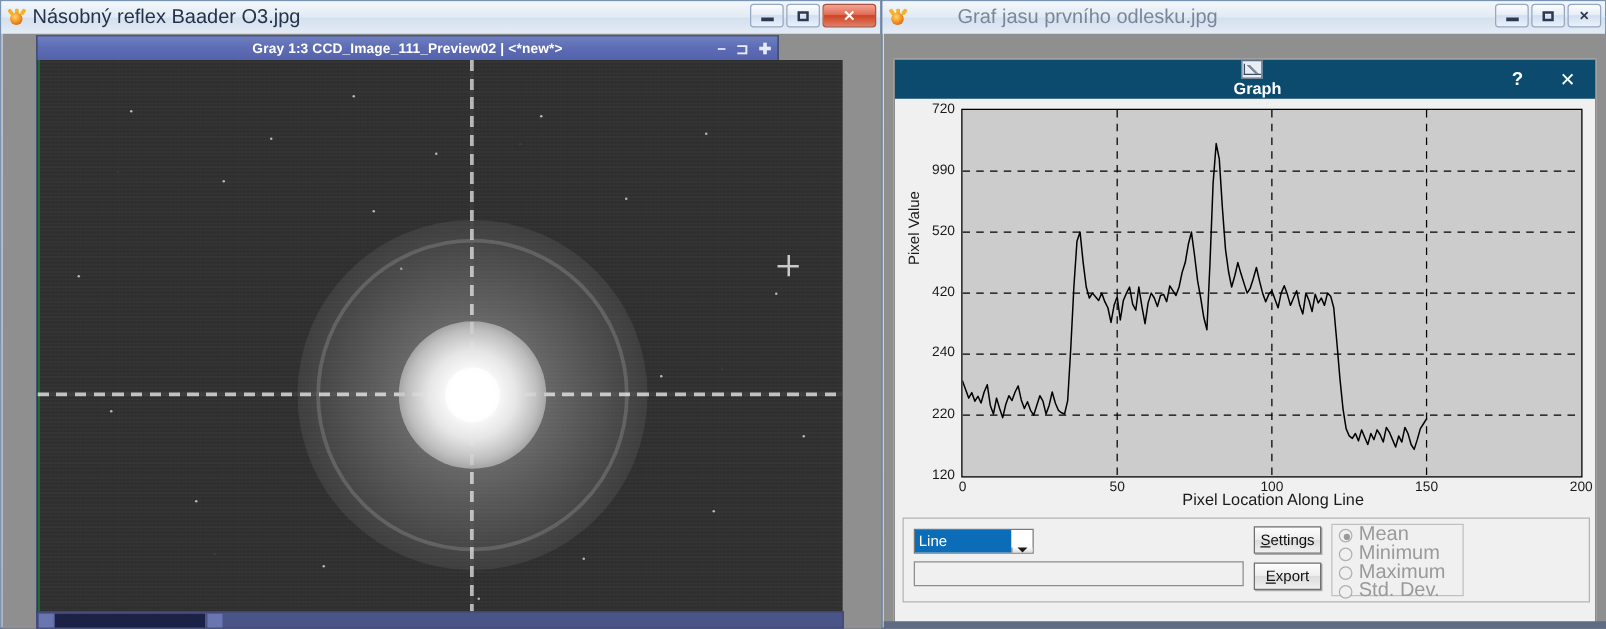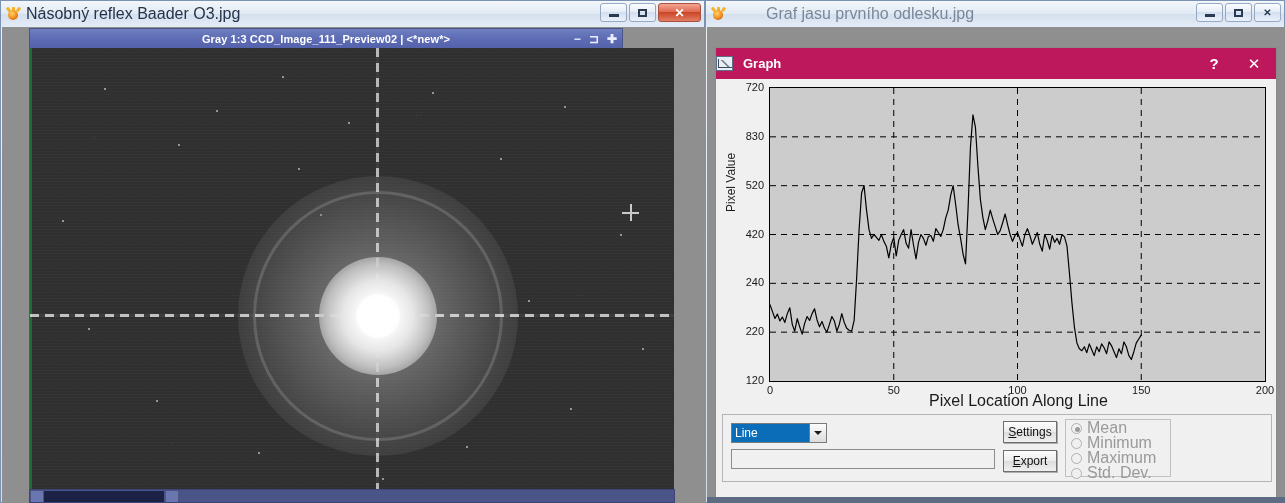--- a/index.html
+++ b/index.html
@@ -210,23 +210,25 @@
     background: #8f8f8f;
   }
   .dialog {
     position: absolute; left: 8px; top: 20px;
     width: 562px; height: 454px;
     background: #f0f0f0;
     border: 1px solid #8a8a8a;
   }
   .dlg-header {
     height: 31px;
-    background: #be185d;
+    background: #0c4a6e;
     display: flex; align-items: center;
+    padding-left: 10px;
     position: relative;
+    flex-direction: column;
   }
   .dlg-icon {
     width: 17px; height: 15px;
     background: #e8eef4;
     border: 1px solid #5c7188;
     position: relative; overflow: hidden;
   }
   .dlg-icon::after {
     content: ""; position: absolute; left: 1px; bottom: 2px;
     width: 13px; height: 8px;
@@ -276,36 +278,37 @@
     background: #cccccc;
     border: 1px solid #000000;
   }
   .xticks { position: absolute; left: 47px; top: 302px; width: 499px; height: 16px; }
   .xtick {
     position: absolute; top: 0; font-size: 11px; color: #1a1a1a;
     transform: translateX(-50%);
   }
   .xlabel {
     position: absolute; left: 47px; top: 310px; width: 499px;
-    text-align: center; font-size: 16px; color: #1a1a1a;
+    text-align: center; font-size: 13px; color: #1a1a1a;
   }
 
   
   .controls {
     position: absolute; left: 6px; top: 366px;
     width: 550px; height: 68px;
     background: #f0f0f0;
     border: 1px solid #b4b4b4;
   }
   .combo {
     position: absolute; left: 8px; top: 8px;
     width: 96px; height: 20px;
     border: 1px solid #7a7a7a;
     background: #ffffff;
     display: flex;
+    align-items: flex-end;
   }
   .combo .val {
     flex: 1; background: #0b6cb8; color: #ffffff;
     font-size: 12px; line-height: 18px; padding-left: 3px;
     overflow: hidden; white-space: nowrap;
   }
   .combo .arrowbox {
     width: 17px;
     background: linear-gradient(to bottom, #fdfdfd, #dcdcdc);
     border-left: 1px solid #7a7a7a;
@@ -489,21 +492,21 @@
         </div>
 
         <div class="chart-wrap">
           <div class="ylabel">Pixel Value</div>
           <div class="yticks" id="yticks">
               <div class="ytick" style="top: 298px;">120</div>
               <div class="ytick" style="top: 249.167px;">220</div>
               <div class="ytick" style="top: 200.333px;">240</div>
               <div class="ytick" style="top: 151.5px;">420</div>
               <div class="ytick" style="top: 102.667px;">520</div>
-              <div class="ytick" style="top: 53.8333px;">830</div>
+              <div class="ytick" style="top: 53.8333px;">990</div>
               <div class="ytick" style="top: 5px;">720</div>
             </div>
           <div class="plot">
             <svg id="chart-svg" width="495" height="293" viewBox="0 0 495 293" preserveAspectRatio="none">
                 <line x1="0" y1="244.16666666666669" x2="495" y2="244.16666666666669" stroke="#000" stroke-width="1" stroke-dasharray="6,5"></line>
                 <line x1="0" y1="195.33333333333334" x2="495" y2="195.33333333333334" stroke="#000" stroke-width="1" stroke-dasharray="6,5"></line>
                 <line x1="0" y1="146.5" x2="495" y2="146.5" stroke="#000" stroke-width="1" stroke-dasharray="6,5"></line>
                 <line x1="0" y1="97.66666666666669" x2="495" y2="97.66666666666669" stroke="#000" stroke-width="1" stroke-dasharray="6,5"></line>
                 <line x1="0" y1="48.833333333333314" x2="495" y2="48.833333333333314" stroke="#000" stroke-width="1" stroke-dasharray="6,5"></line>
                 <line x1="123.75" y1="0" x2="123.75" y2="293" stroke="#000" stroke-width="1" stroke-dasharray="6,5"></line>

